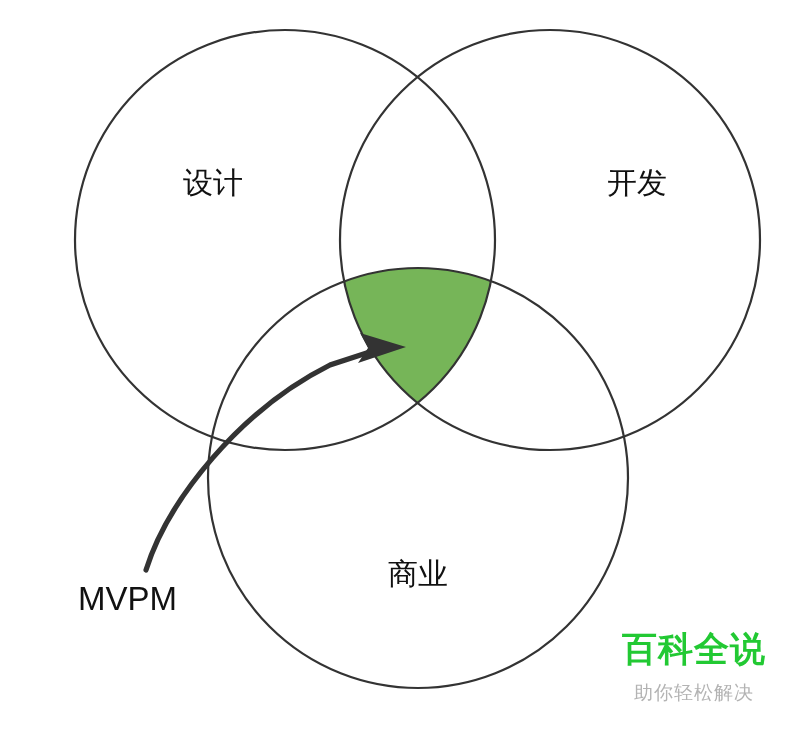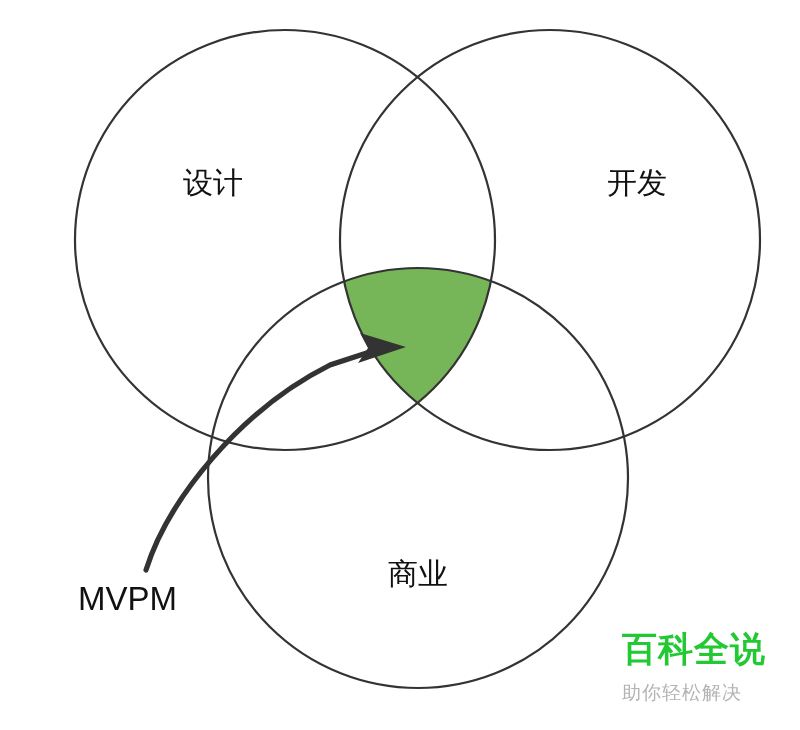--- a/index.html
+++ b/index.html
@@ -60,20 +60,21 @@
     font-family: "Liberation Sans", "DejaVu Sans", sans-serif;
     font-size: 33px;
     fill: #111111;
     text-anchor: start;
     dominant-baseline: middle;
   }
   .watermark {
     position: absolute;
     right: 34px;
     bottom: 28px;
+    text-align: center;
     line-height: 1;
     user-select: none;
   }
   .watermark-main {
     font-family: "Liberation Sans", "DejaVu Sans", sans-serif;
     font-size: 35px;
     font-weight: bold;
     color: #22c933;
     letter-spacing: 1px;
     display: block;

